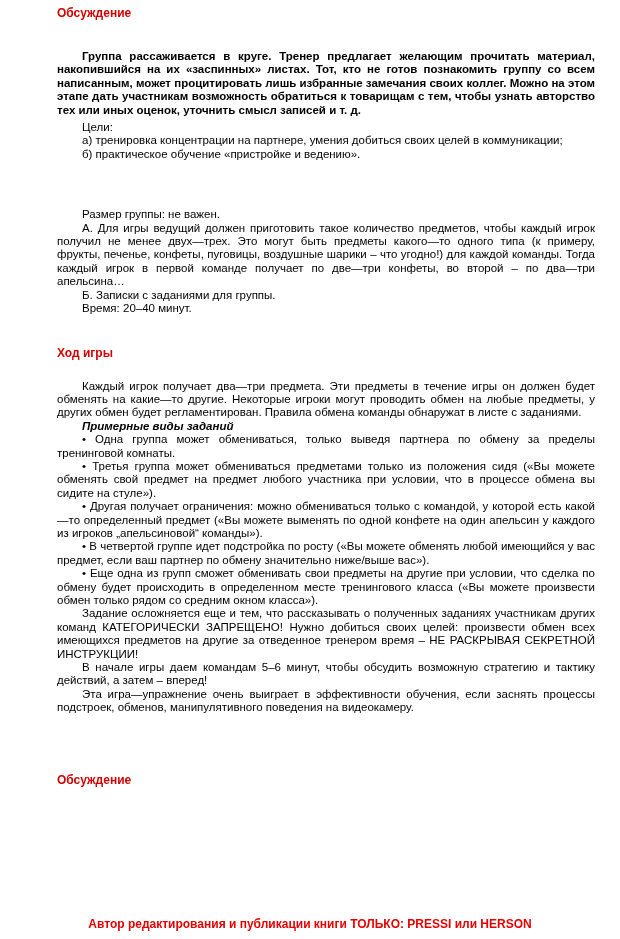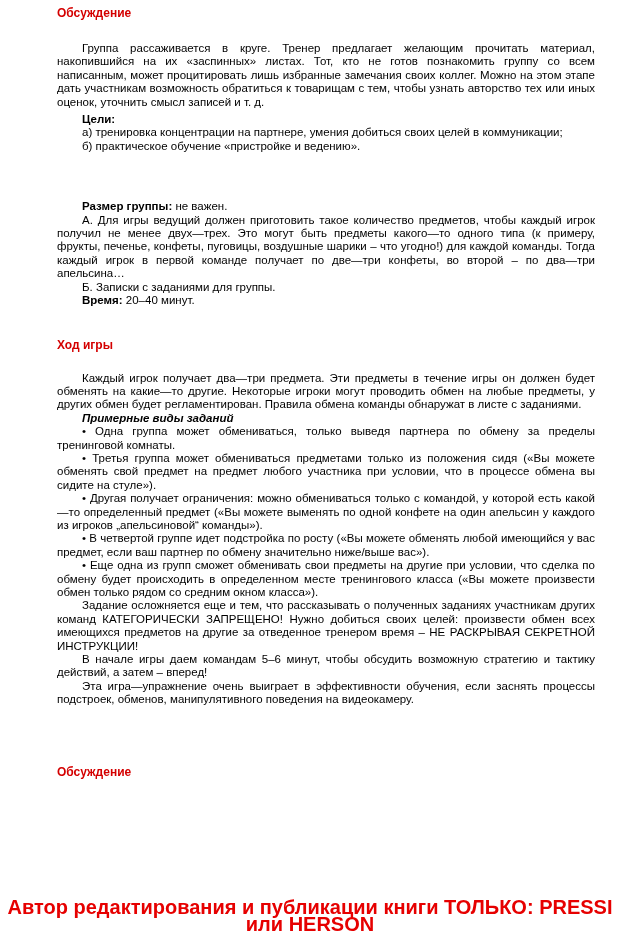--- a/index.html
+++ b/index.html
@@ -27,38 +27,38 @@
   }
   .italic { font-style: italic; }
   .para {
     font-size: 11.5px;
     line-height: 13.4px;
     color: #000000;
     text-align: justify;
     margin: 0;
   }
   .indent { text-indent: 25px; }
-  .bold { font-weight: bold; }
+  .bold { font-weight: normal; }
   .bolditalic { font-weight: bold; font-style: italic; }
   .mt4  { margin-top: 4px; }
-  .mt12 { margin-top: 22px; }
+  .mt12 { margin-top: 30px; font-weight: bold; }
   .mt24 { margin-top: 20px; }
   .mt30 { margin-top: 30px; }
   .mt33 { margin-top: 33px; }
   .mt47 { margin-top: 47px; }
   .mt56 { margin-top: 58px; }
   .footer {
     position: absolute;
     left: 0;
     right: 0;
     bottom: 6px;
     text-align: center;
     color: var(--footer-red, #e60000);
     font-weight: bold;
-    font-size: 20px;
+    font-size: 12px;
     line-height: 17px;
   }
 </style>
 </head>
 <body>
 
 <div class="page">
 
   <div class="h-red">Обсуждение</div>
 

